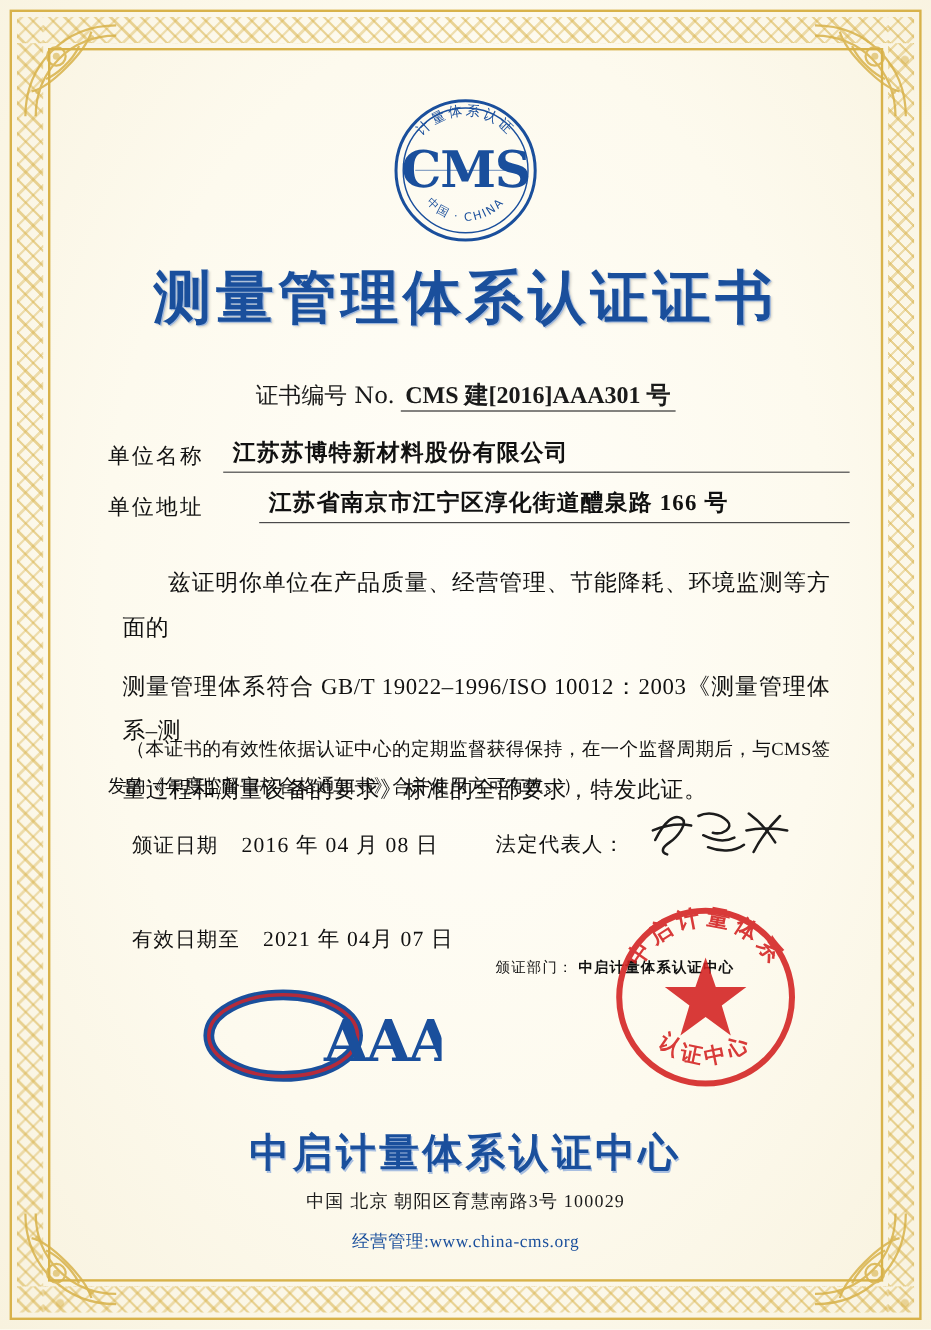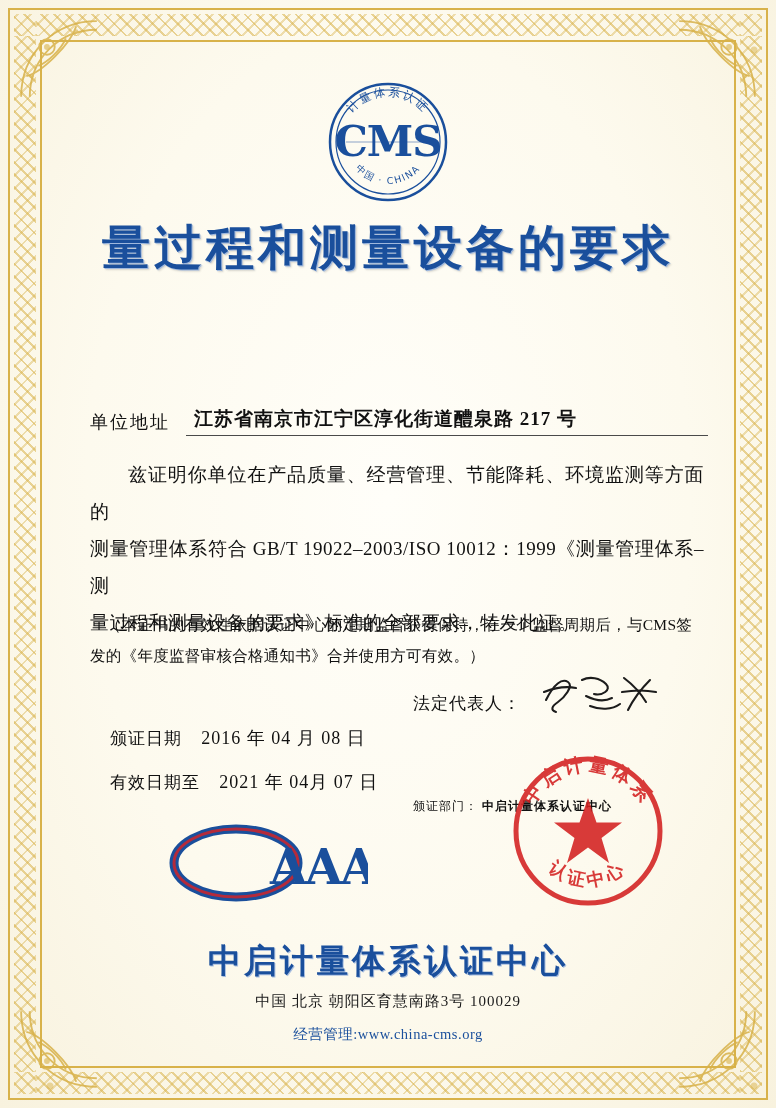--- a/index.html
+++ b/index.html
@@ -110,49 +110,49 @@
   }
   .field .f-value{
     flex:1;
     border-bottom:1px solid #4a4a4a;
     padding:0 0 3px 8px;
     font-size:19px;
     font-weight:bold;
     letter-spacing:1px;
   }
   #field-company{top:306px;}
-  #field-address{top:348px;}
+  #field-address{top:348px;gap:30px;}
 
   
   .body-text{
     position:absolute;left:32px;right:14px;top:398px;
     font-size:19px;
     line-height:1.95;
     color:#111;
     text-align:justify;
     letter-spacing:.5px;
   }
-  .body-text p{margin:0;}
+  .body-text p{margin:12px;}
   .body-text .indent{text-indent:2em;}
   .note{
     position:absolute;left:32px;right:14px;top:512px;
     font-size:15.5px;
     line-height:2.0;
     color:#111;
     text-align:justify;
     letter-spacing:.3px;
     margin-top:39px;
   }
   .note p{margin:0;text-indent:1em;}
 
   
   .dateline{
     position:absolute;font-size:17px;color:#111;letter-spacing:1px;
   }
-  #issue-row{left:52px;top:634px;margin-top:34px;}
+  #issue-row{left:52px;top:634px;}
   #expire-row{left:52px;top:712px;}
   .dateline .d-label{margin-right:14px;}
   .dateline .d-val{font-family:"Liberation Serif",serif;font-size:18px;}
 
   .rep{
     position:absolute;left:355px;top:634px;font-size:17px;color:#111;letter-spacing:1px;
   }
   .sign{
     position:absolute;left:480px;top:608px;width:130px;height:56px;
     color:#1c1c1c;
@@ -280,32 +280,40 @@
           <textPath href="#arcTop" startOffset="50%" text-anchor="middle">计量体系认证</textPath>
         </text>
         <text font-family="DejaVu Sans, sans-serif" font-size="9.5" fill="#1a4f9c" letter-spacing="1.6">
           <textPath href="#arcBot" startOffset="50%" text-anchor="middle">中国 · CHINA</textPath>
         </text>
         <text x="62" y="76" text-anchor="middle" font-family="DejaVu Serif, serif" font-size="42" font-weight="bold" fill="#1a4f9c" letter-spacing="-1">CMS</text>
         <path d="M20 62 H104" stroke="#1a4f9c" stroke-width="1" opacity=".5"></path>
       </svg>
     </div>
 
-    <div class="main-title">量过程和测量设备的要求</div>
-
-
+    <div class="main-title">测量管理体系认证证书</div>
+
+    <div class="cert-no">
+      <span class="label">证书编号 No.</span>
+      <span class="value">CMS 建[2016]AAA301 号</span>
+    </div>
+
+    <div class="field" id="field-company">
+      <span class="f-label">单位名称</span>
+      <span class="f-value">江苏苏博特新材料股份有限公司</span>
+    </div>
 
     <div class="field" id="field-address">
       <span class="f-label">单位地址</span>
-      <span class="f-value">江苏省南京市江宁区淳化街道醴泉路 217 号</span>
+      <span class="f-value">江苏省南京市江宁区淳化街道醴泉路 166 号</span>
     </div>
 
     <div class="body-text">
       <p class="indent">兹证明你单位在产品质量、经营管理、节能降耗、环境监测等方面的</p>
-      <p>测量管理体系符合 GB/T 19022–2003/ISO 10012：1999《测量管理体系–测</p>
+      <p>测量管理体系符合 GB/T 19022–1996/ISO 10012：2003《测量管理体系–测</p>
       <p>量过程和测量设备的要求》标准的全部要求，特发此证。</p>
     </div>
 
     <div class="note">
       <p>（本证书的有效性依据认证中心的定期监督获得保持，在一个监督周期后，与CMS签</p>
       <p style="text-indent:0">发的《年度监督审核合格通知书》合并使用方可有效。）</p>
     </div>
 
     <div class="dateline" id="issue-row">
       <span class="d-label">颁证日期</span>

